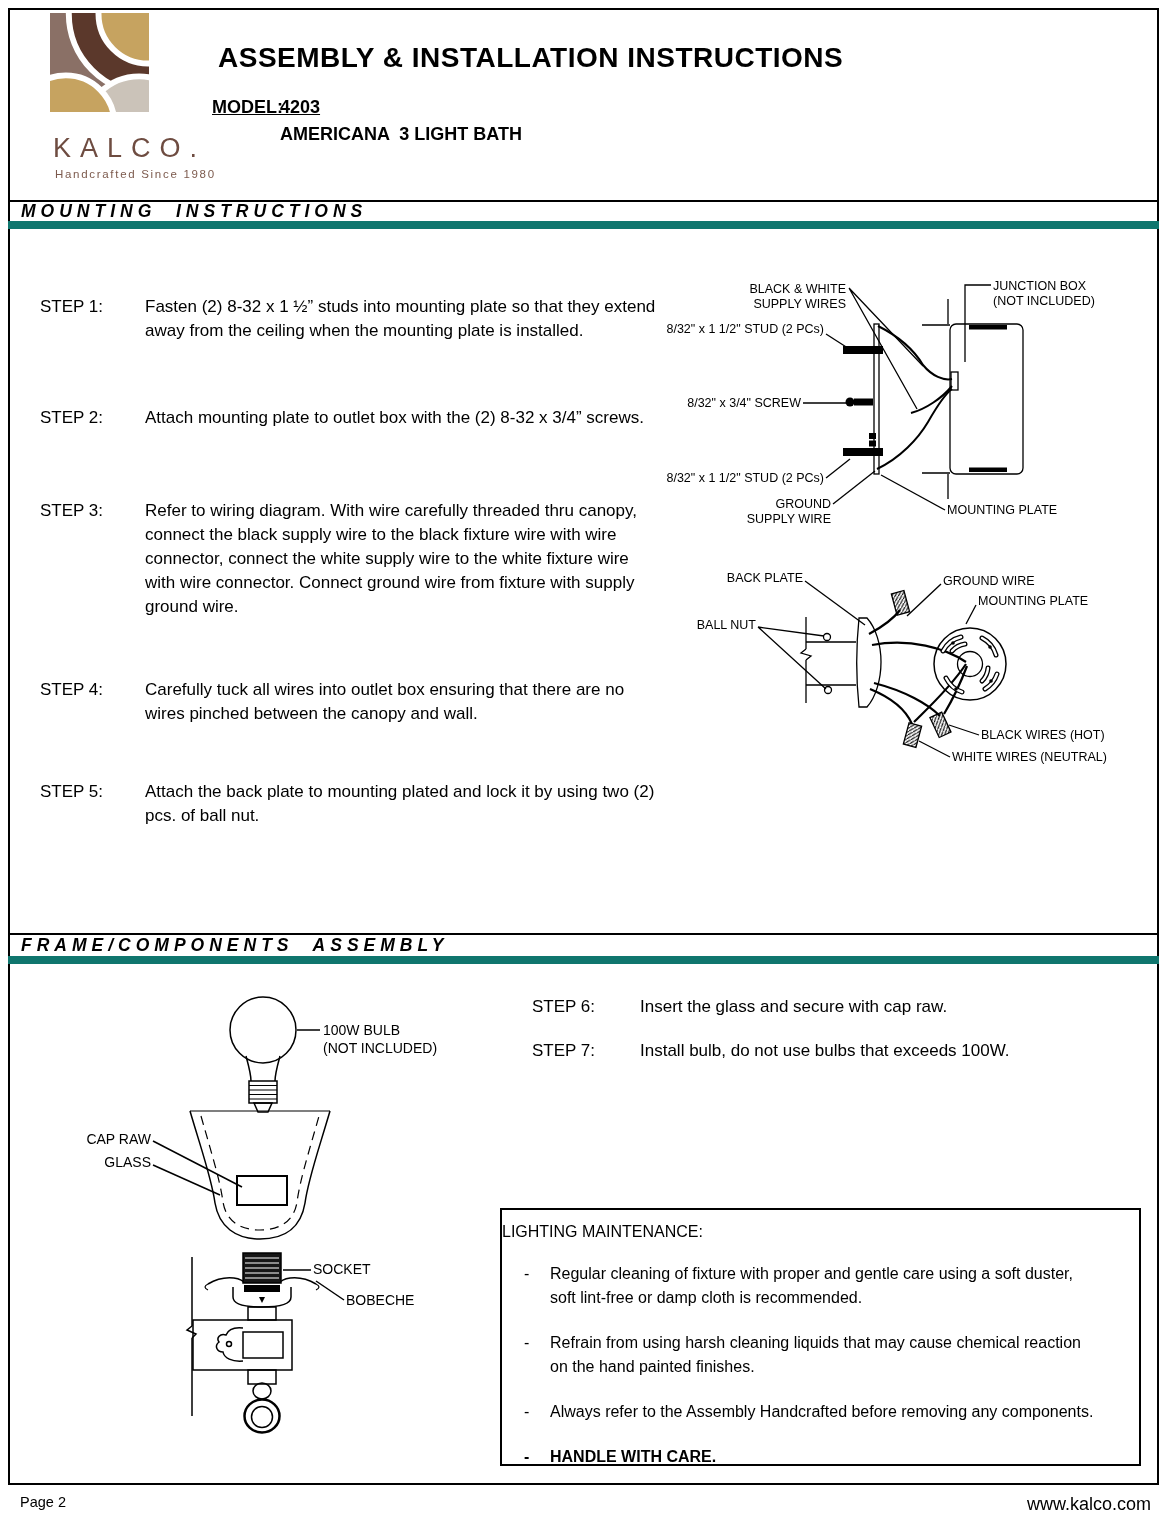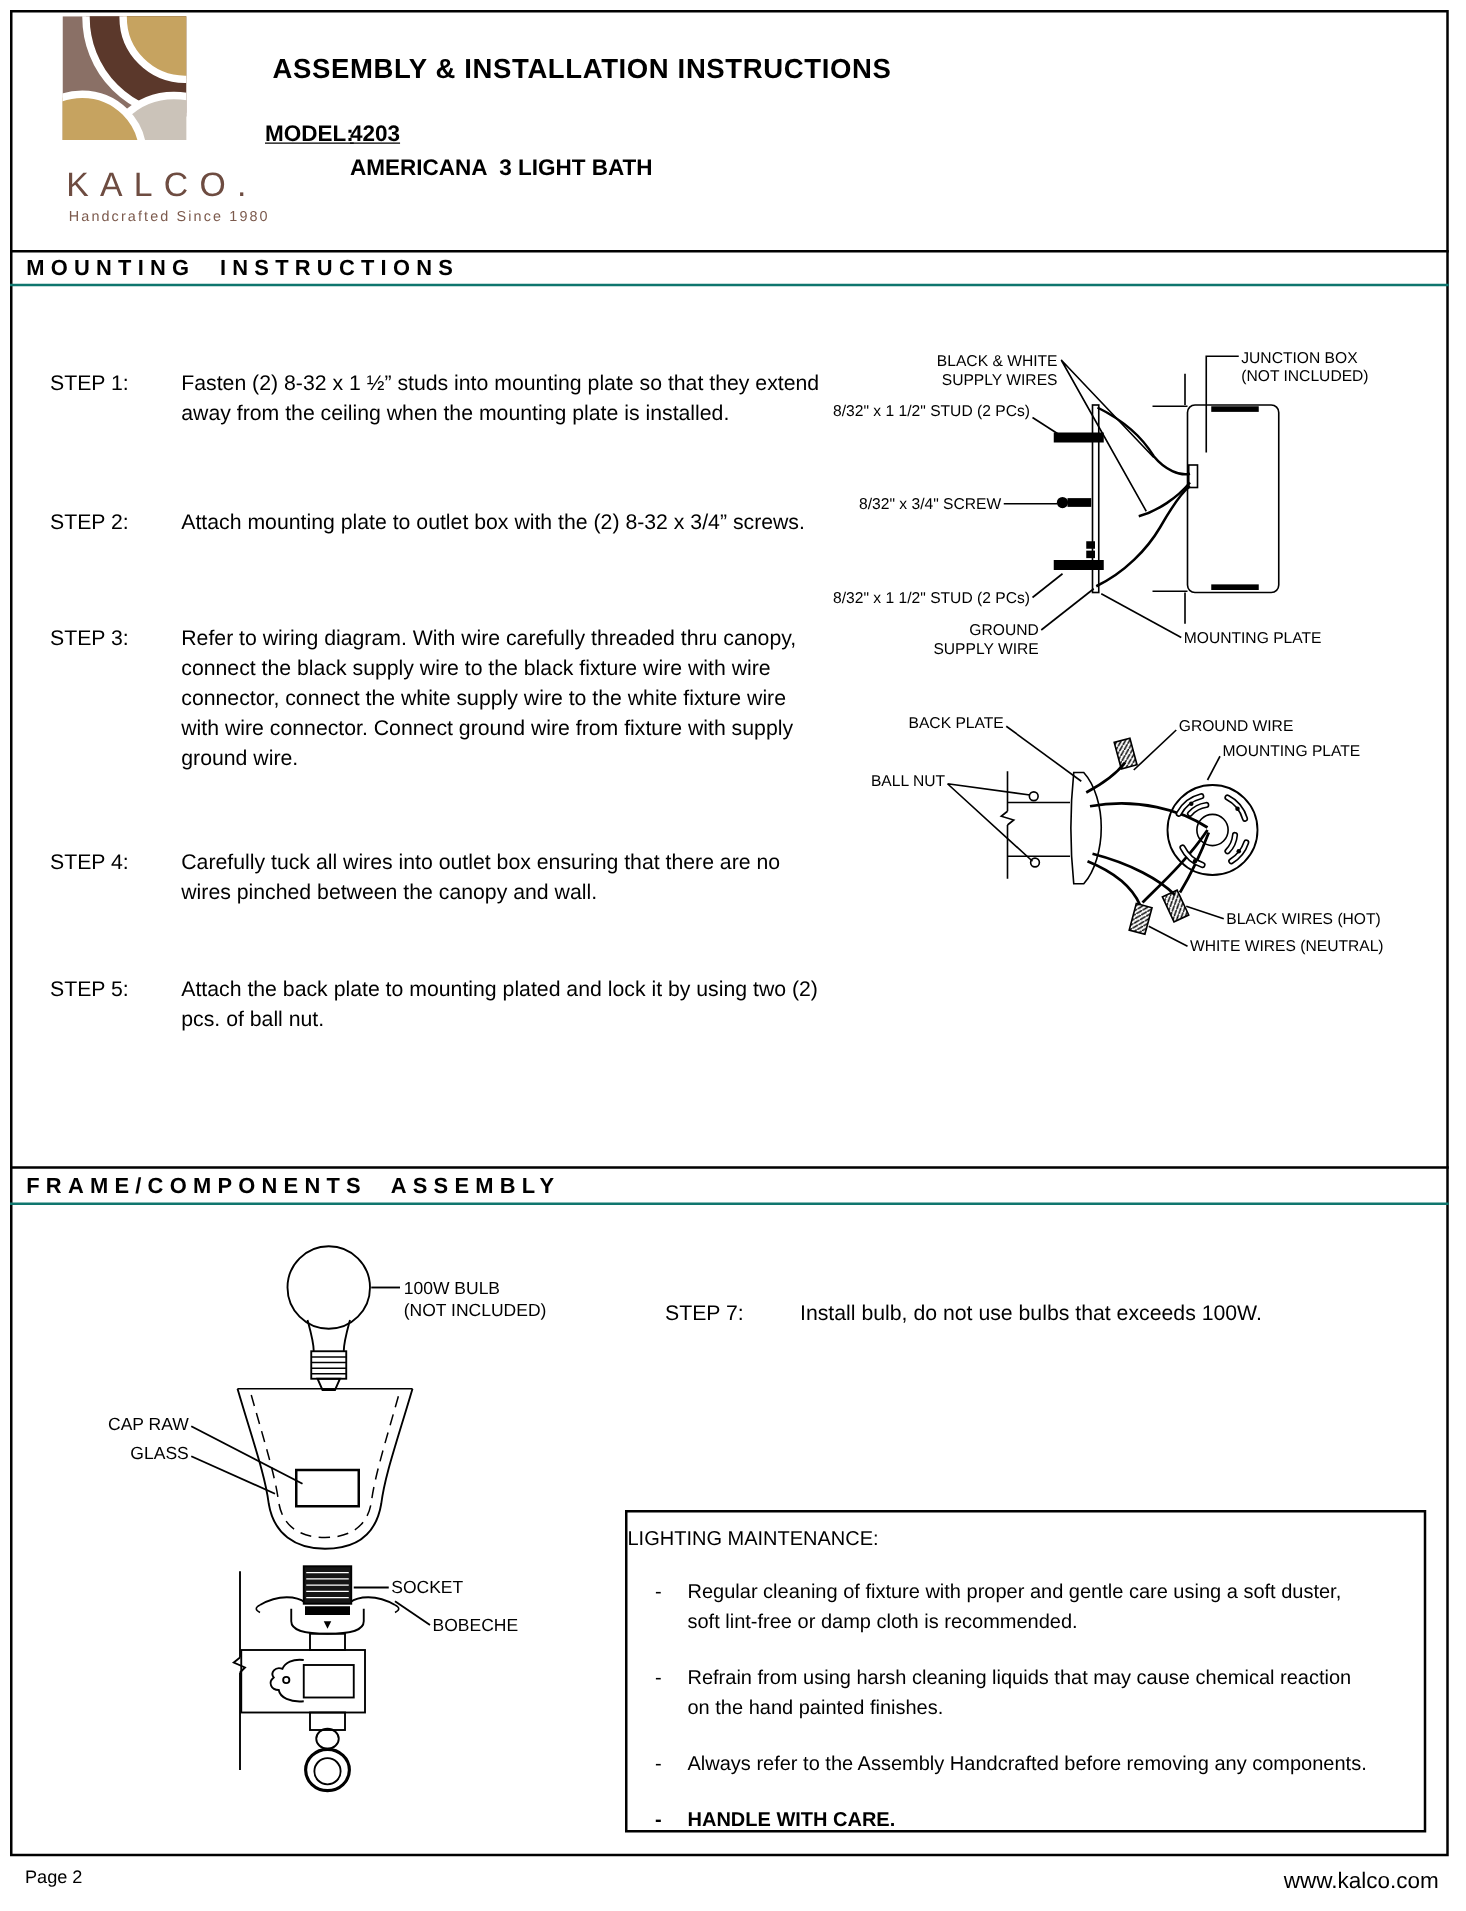--- a/index.html
+++ b/index.html
@@ -8,30 +8,30 @@
     position:relative; width:1173px; height:1529px; background:#ffffff;
     font-family:"Liberation Sans", sans-serif; color:#000; overflow:hidden;
     margin:0 auto;
   }
   .main-border { position:absolute; left:8px; top:8px; width:1151px; height:1477px; border:2px solid #000; }
 
   
   .logo { position:absolute; left:50px; top:13px; width:99px; height:99px; }
   .brand { position:absolute; left:53px; top:133px; font-size:27px; letter-spacing:9px; color:#6e4c41; font-weight:normal; }
   .tagline { position:absolute; left:55px; top:168px; font-size:11.5px; letter-spacing:1.7px; color:#7c5a4d; }
-  .doc-title { position:absolute; left:218px; top:42px; font-size:22px; font-weight:bold; letter-spacing:0.5px; white-space:pre; }
+  .doc-title { position:absolute; left:218px; top:42px; font-size:28px; font-weight:bold; letter-spacing:0.5px; white-space:pre; }
   .model-row { position:absolute; left:212px; top:97px; font-size:18px; font-weight:bold; display:flex;text-decoration:underline; }
   .model-row .model-label { width:68px; }
   .model-name { position:absolute; left:280px; top:124px; font-size:18px; font-weight:bold; white-space:pre; }
 
   
   .section-bar {
-    position:absolute; left:8px; width:1151px; border-top:2px solid #000; border-bottom:2px solid #0f766e;
+    position:absolute; left:8px; width:1151px; border-top:2px solid #000; border-bottom:8px solid #0f766e;
     display:flex; align-items:center; padding-left:13px;
-    font-size:17.5px; font-weight:bold; letter-spacing:5px; white-space:pre;
+    font-size:17.5px; font-weight:bold; letter-spacing:5px; white-space:pre;font-style:italic;
   }
   .bar-mounting { top:200px; height:29px; }
   .bar-frame { top:897px; height:31px;margin-top:36px; }
 
   
   .step { position:absolute; left:40px; width:640px; display:flex; font-size:17px; }
   .step .step-label { width:105px; flex:none; line-height:24px; }
   .step .step-text { width:515px; line-height:24px; }
   .step67 { position:absolute; left:532px; width:610px; display:flex; font-size:17px; }
   .step67 .step-label { width:108px; flex:none; }
@@ -269,20 +269,24 @@
     <g font-size="14">
       <text x="283" y="60">100W BULB</text>
       <text x="283" y="78">(NOT INCLUDED)</text>
       <text x="111" y="169" text-anchor="end">CAP RAW</text>
       <text x="111" y="192" text-anchor="end">GLASS</text>
       <text x="273" y="299">SOCKET</text>
       <text x="306" y="330">BOBECHE</text>
     </g>
   </svg>
 
+  <div class="step67" style="top:997px">
+    <span class="step-label">STEP 6:</span>
+    <div class="step-text">Insert the glass and secure with cap raw.</div>
+  </div>
   <div class="step67" style="top:1041px">
     <span class="step-label">STEP 7:</span>
     <div class="step-text">Install bulb, do not use bulbs that exceeds 100W.</div>
   </div>
 
   <div class="maint-box">
     <div class="maint-title">LIGHTING MAINTENANCE:</div>
     <div class="maint-item">
       <span class="dash">-</span>
       <div class="maint-text">Regular cleaning of fixture with proper and gentle care using a soft duster, soft lint-free or damp cloth is recommended.</div>

